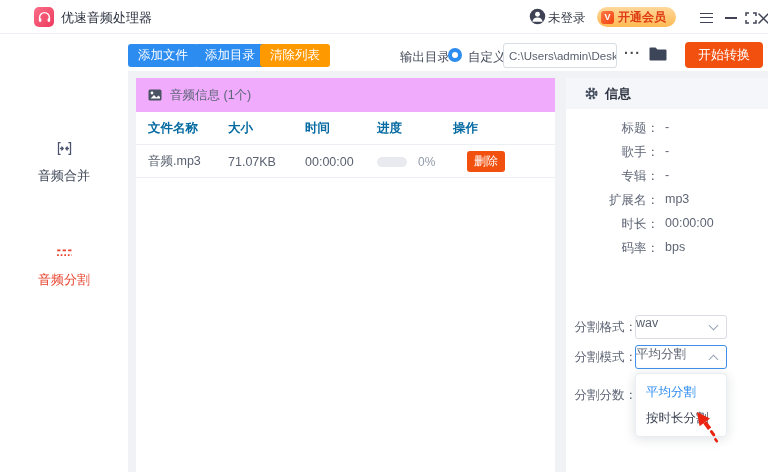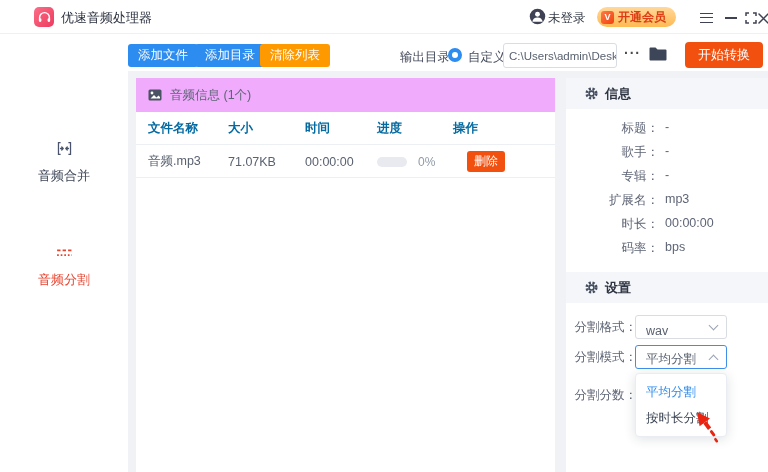--- a/index.html
+++ b/index.html
@@ -62,21 +62,21 @@
   .right-panel { position:absolute; top:78px; left:566px; width:202px; height:394px; background:#fff; }
   .panel-head { height:31px; background:#f4f6f9; display:flex; align-items:center; padding-left:19px; gap:7px;
                 font-size:13px; font-weight:bold; color:#2f3542; }
   .info-list { position:absolute; left:0; top:42px; width:202px; }
   .info-row { display:flex; height:24px; font-size:12.5px; color:#5e6575;padding-left:22px; }
   .info-label { width:71px; text-align:right; }
   .info-value { margin-left:6px; }
   .settings-head { position:absolute; top:194px; left:0; width:202px; }
   .set-label { position:absolute; left:0; width:71px; text-align:right; font-size:12.5px; color:#5e6575; height:24px; line-height:24px; }
   .select { position:absolute; left:69px; width:92px; height:24px; border:1px solid #d9dce3; border-radius:3px;
-            background:#fff; font-size:12.5px; color:#5a6270; display:flex; align-items:flex-end; padding-left:10px; cursor:pointer; }
+            background:#fff; font-size:12.5px; color:#5a6270; display:flex; align-items:flex-start; cursor:pointer; }
   .select.focused { border-color:#3f8fea; }
   .chev { position:absolute; right:9px; width:7px; height:7px; border-right:1.4px solid #9aa3b2; border-bottom:1.4px solid #9aa3b2; }
   .chev.down { top:6px; transform:rotate(45deg); }
   .chev.up { top:10px; transform:rotate(-135deg); }
   .dropdown { position:absolute; left:69px; top:295px; width:92px; background:#fff; border:1px solid #e9ecf2;
               border-radius:4px; box-shadow:0 2px 12px rgba(30,40,60,.14); padding:5px 0; z-index:5; }
   .dd-item { height:26px; display:flex; align-items:center; padding-left:10px; font-size:12.5px; color:#3c4554; cursor:pointer; }
   .dd-item.selected { color:#2d8cf0; }
   .cursor-arrow { position:absolute; left:686px; top:406px; z-index:9; }
 </style>
@@ -215,27 +215,20 @@
     <div class="info-row">
       <span class="info-label">时长：</span>
       <span class="info-value">00:00:00</span>
     </div>
     <div class="info-row">
       <span class="info-label">码率：</span>
       <span class="info-value">bps</span>
     </div>
   </div>
 
-  <div class="panel-head settings-head">
-    <svg width="13" height="13" viewBox="0 0 14 14">
-        <circle cx="7" cy="7" r="5" fill="none" stroke="#454e60" stroke-width="3" stroke-dasharray="2.3 1.7"></circle>
-        <circle cx="7" cy="7" r="2.6" fill="none" stroke="#454e60" stroke-width="1.7"></circle>
-      </svg>
-    <span>设置</span>
-  </div>
 
   <span class="set-label" style="top:237px">分割格式：</span>
   <div class="select" style="top:237px">
     <span>wav</span>
     <span class="chev down"></span>
   </div>
 
   <span class="set-label" style="top:267px">分割模式：</span>
   <div class="select focused" style="top:267px">
     <span>平均分割</span>

